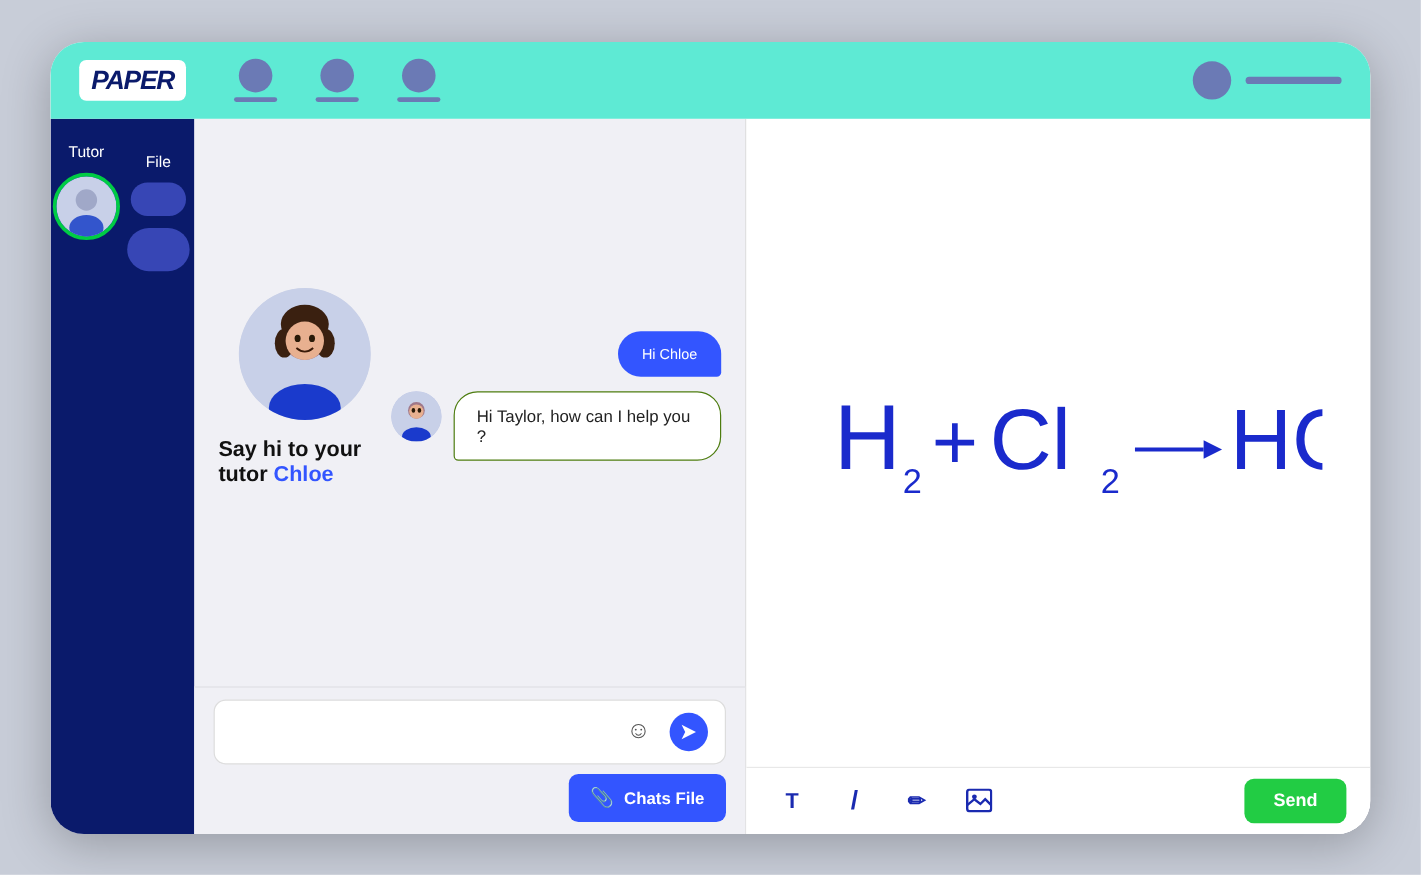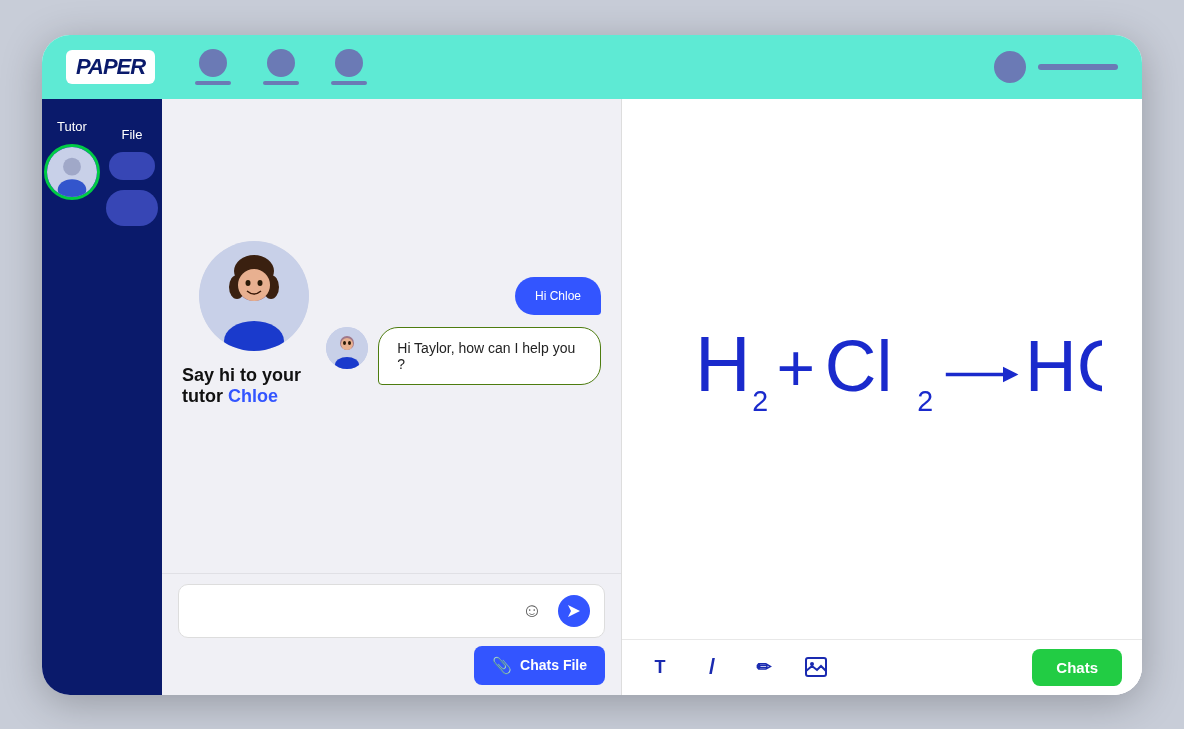--- a/index.html
+++ b/index.html
@@ -476,17 +476,17 @@
         <div class="wb-tool" style="font-size:18px;">
           ✏
         </div>
         <div class="wb-tool" style="font-size:18px;">
           <svg width="22" height="20" viewBox="0 0 22 20">
             <rect x="1" y="1" width="20" height="18" rx="2" stroke="#1a2ab0" stroke-width="2" fill="none"></rect>
             <circle cx="7" cy="7" r="2" fill="#1a2ab0"></circle>
             <path d="M1 14 L7 9 L12 13 L16 9 L21 14" stroke="#1a2ab0" stroke-width="2" fill="none"></path>
           </svg>
         </div>
-        <button class="wb-send-btn">Chats</button>
+        <button class="wb-send-btn">Send</button>
       </div>
     </div>
   </div>
 </div>
 
 </body></html>

